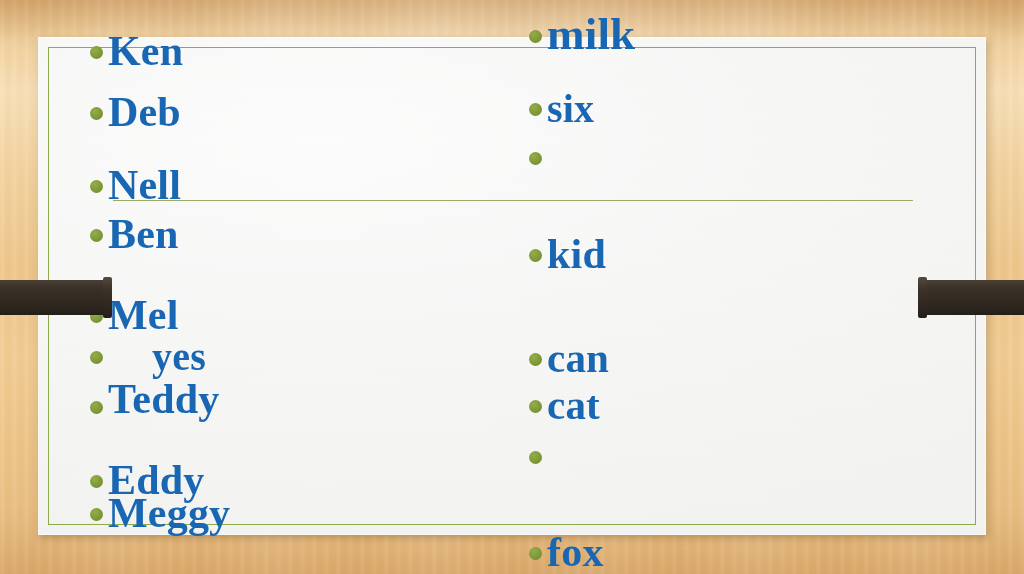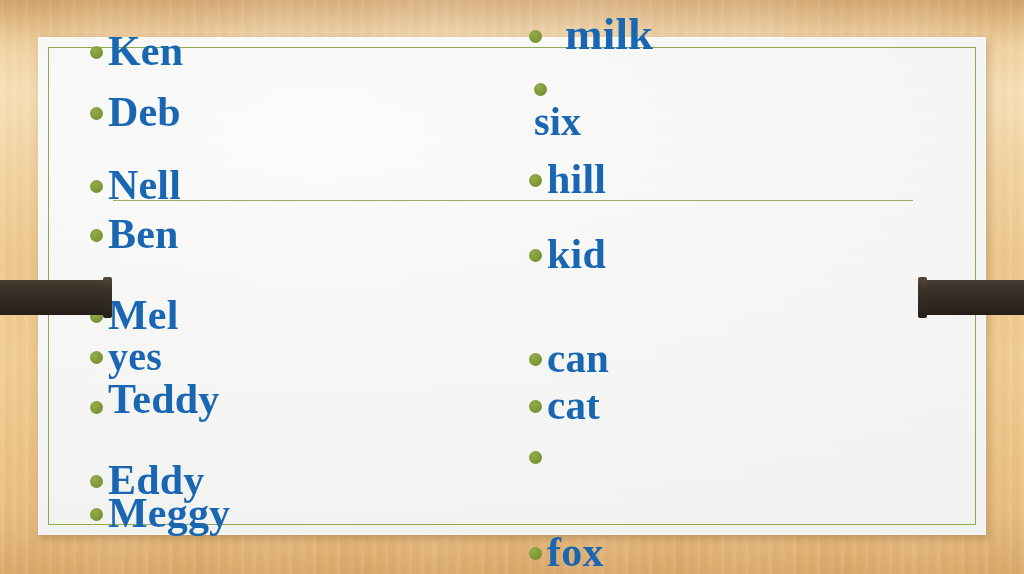--- a/index.html
+++ b/index.html
@@ -223,49 +223,48 @@
         <span class="bullet-text" style="font-size: 42px;">Nell</span>
       </li>
       <li class="bullet-item" style="top: 213px;">
         <span class="bullet-dot"></span>
         <span class="bullet-text" style="font-size: 42px;">Ben</span>
       </li>
       <li class="bullet-item" style="top: 274px; margin-top: 20px;">
         <span class="bullet-dot"></span>
         <span class="bullet-text" style="font-size: 42px;">Mel</span>
       </li>
-      <li class="bullet-item" style="top: 337px;">
+      <li class="bullet-item" style="top: 337px; gap: 44px;">
         <span class="bullet-dot"></span>
         <span class="bullet-text" style="font-size: 40px;">yes</span>
       </li>
       <li class="bullet-item" style="top: 378px; align-items: flex-end;">
         <span class="bullet-dot"></span>
         <span class="bullet-text" style="font-size: 42px;">Teddy</span>
       </li>
       <li class="bullet-item" style="top: 459px;">
         <span class="bullet-dot"></span>
         <span class="bullet-text" style="font-size: 42px;">Eddy</span>
       </li>
       <li class="bullet-item" style="top: 492px;">
         <span class="bullet-dot"></span>
         <span class="bullet-text" style="font-size: 42px;">Meggy</span>
       </li>
     </ul>
   <ul class="column" id="column-right">
-      <li class="bullet-item" style="top: 12px; gap: 18px;">
+      <li class="bullet-item" style="top: 12px;">
         <span class="bullet-dot"></span>
         <span class="bullet-text" style="font-size: 45px;">milk</span>
       </li>
-      <li class="bullet-item" style="top: 89px; flex-direction: column;">
+      <li class="bullet-item" style="top: 89px;">
         <span class="bullet-dot"></span>
         <span class="bullet-text" style="font-size: 40px;">six</span>
       </li>
       <li class="bullet-item" style="top: 158px;">
         <span class="bullet-dot"></span>
-        <span class="bullet-text" style="font-size: 42px;">hill</span>
       </li>
       <li class="bullet-item" style="top: 233px;">
         <span class="bullet-dot"></span>
         <span class="bullet-text" style="font-size: 42px;">kid</span>
       </li>
       <li class="bullet-item" style="top: 310px; margin-top: 28px;">
         <span class="bullet-dot"></span>
         <span class="bullet-text" style="font-size: 41px;">can</span>
       </li>
       <li class="bullet-item" style="top: 385px;">

